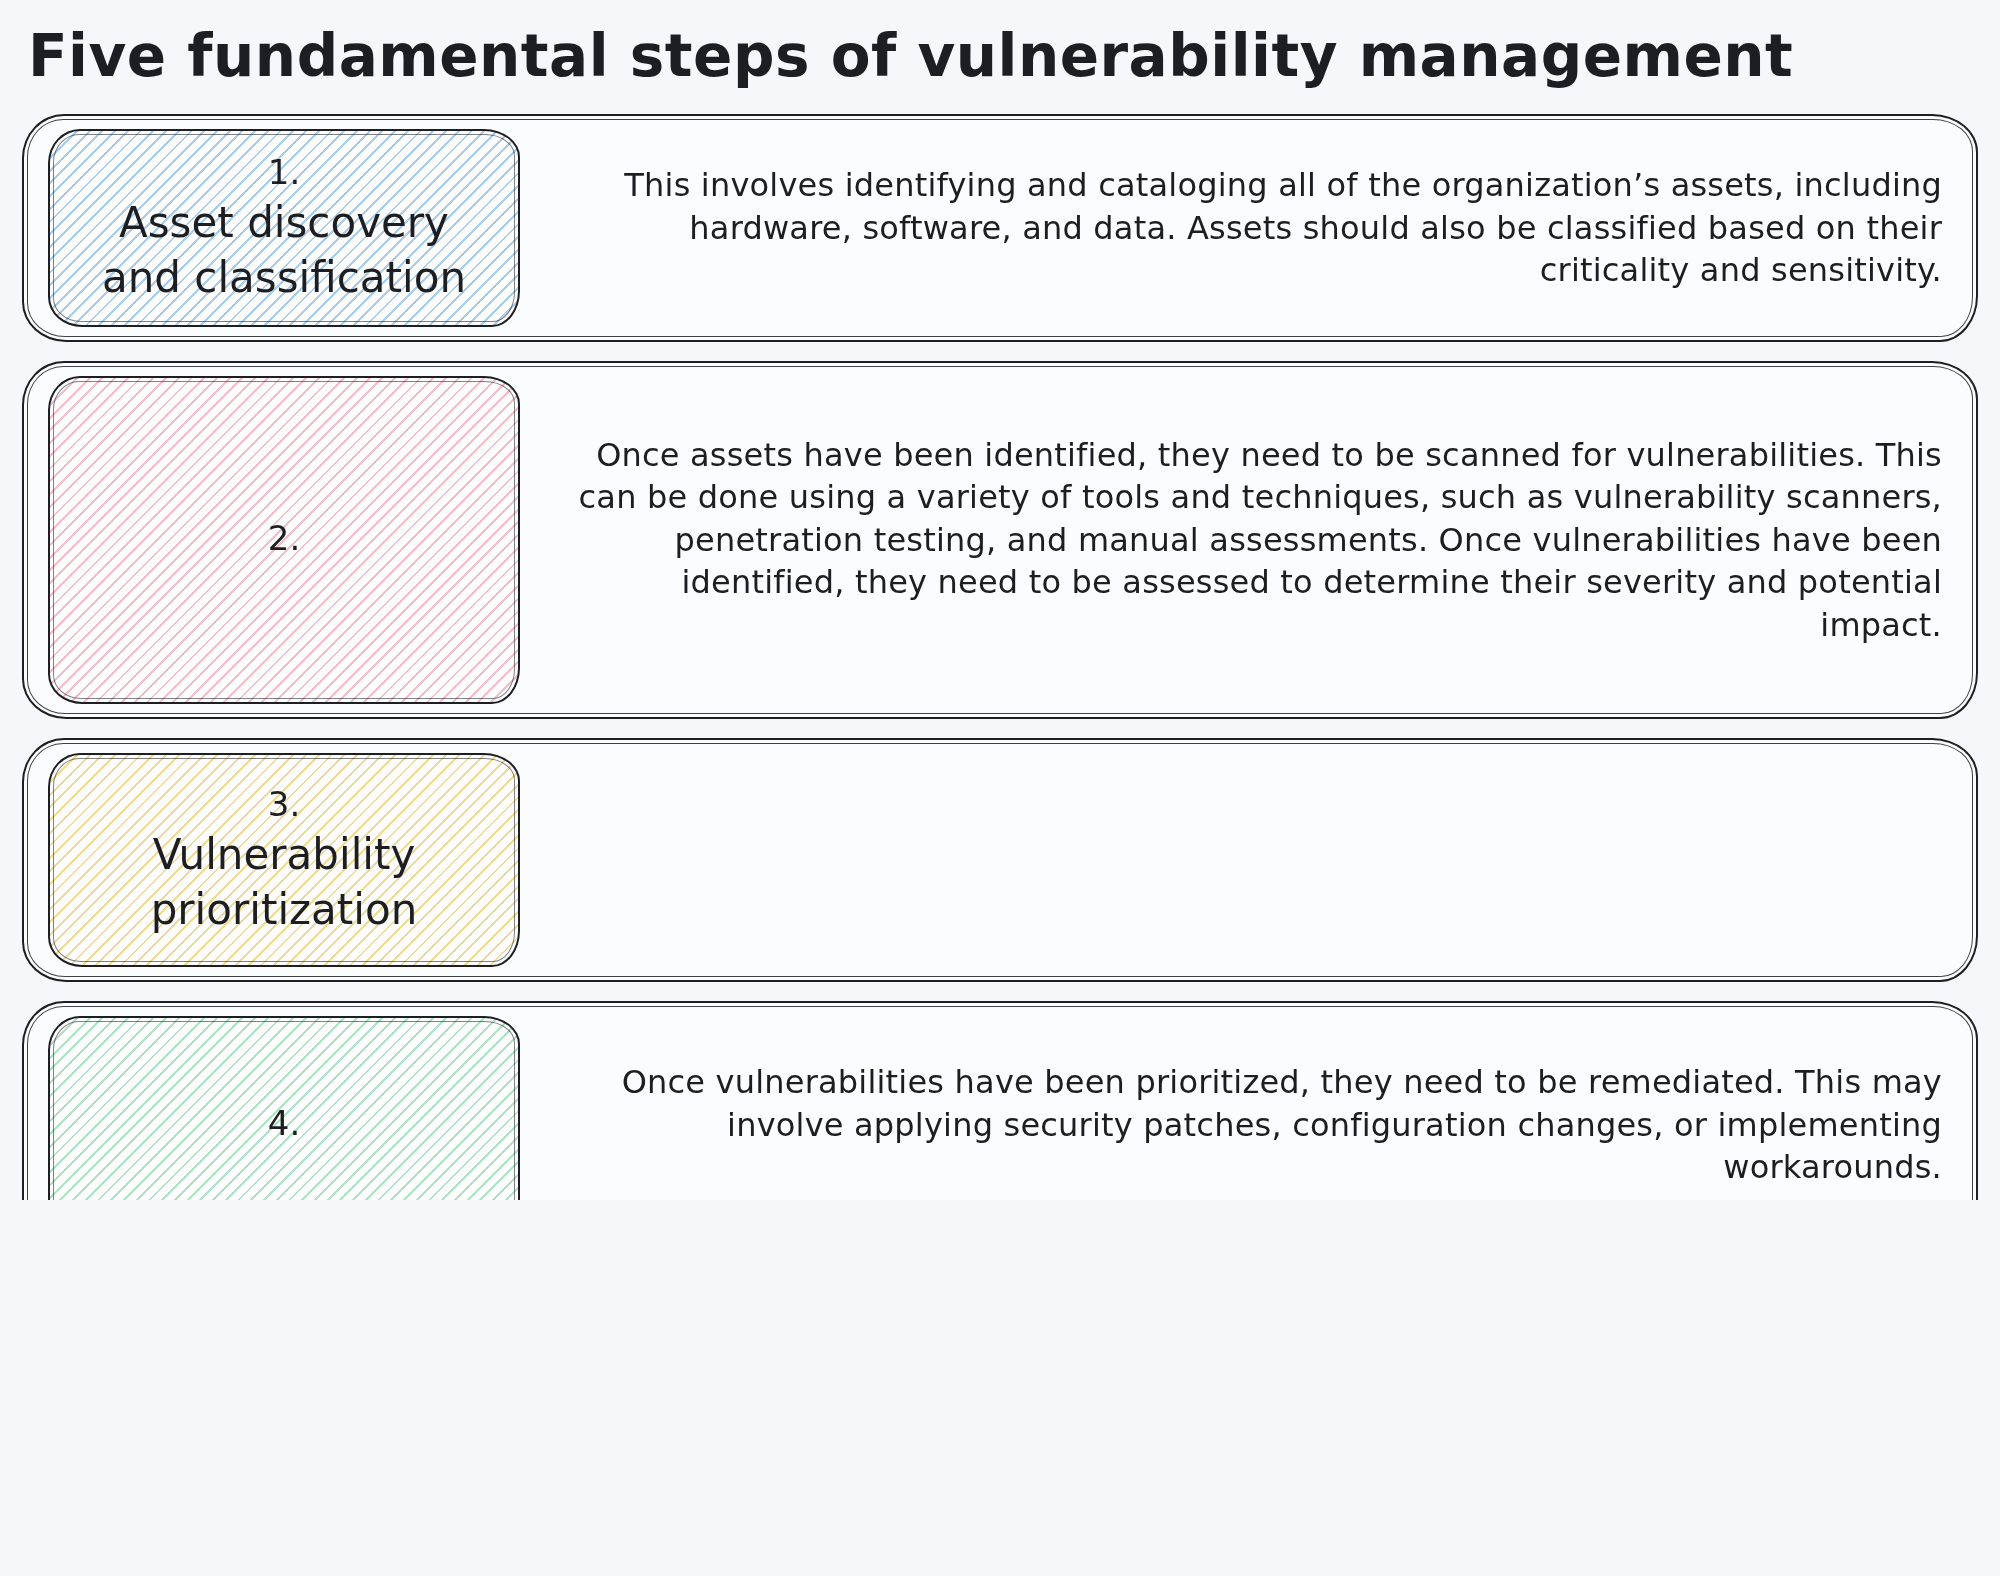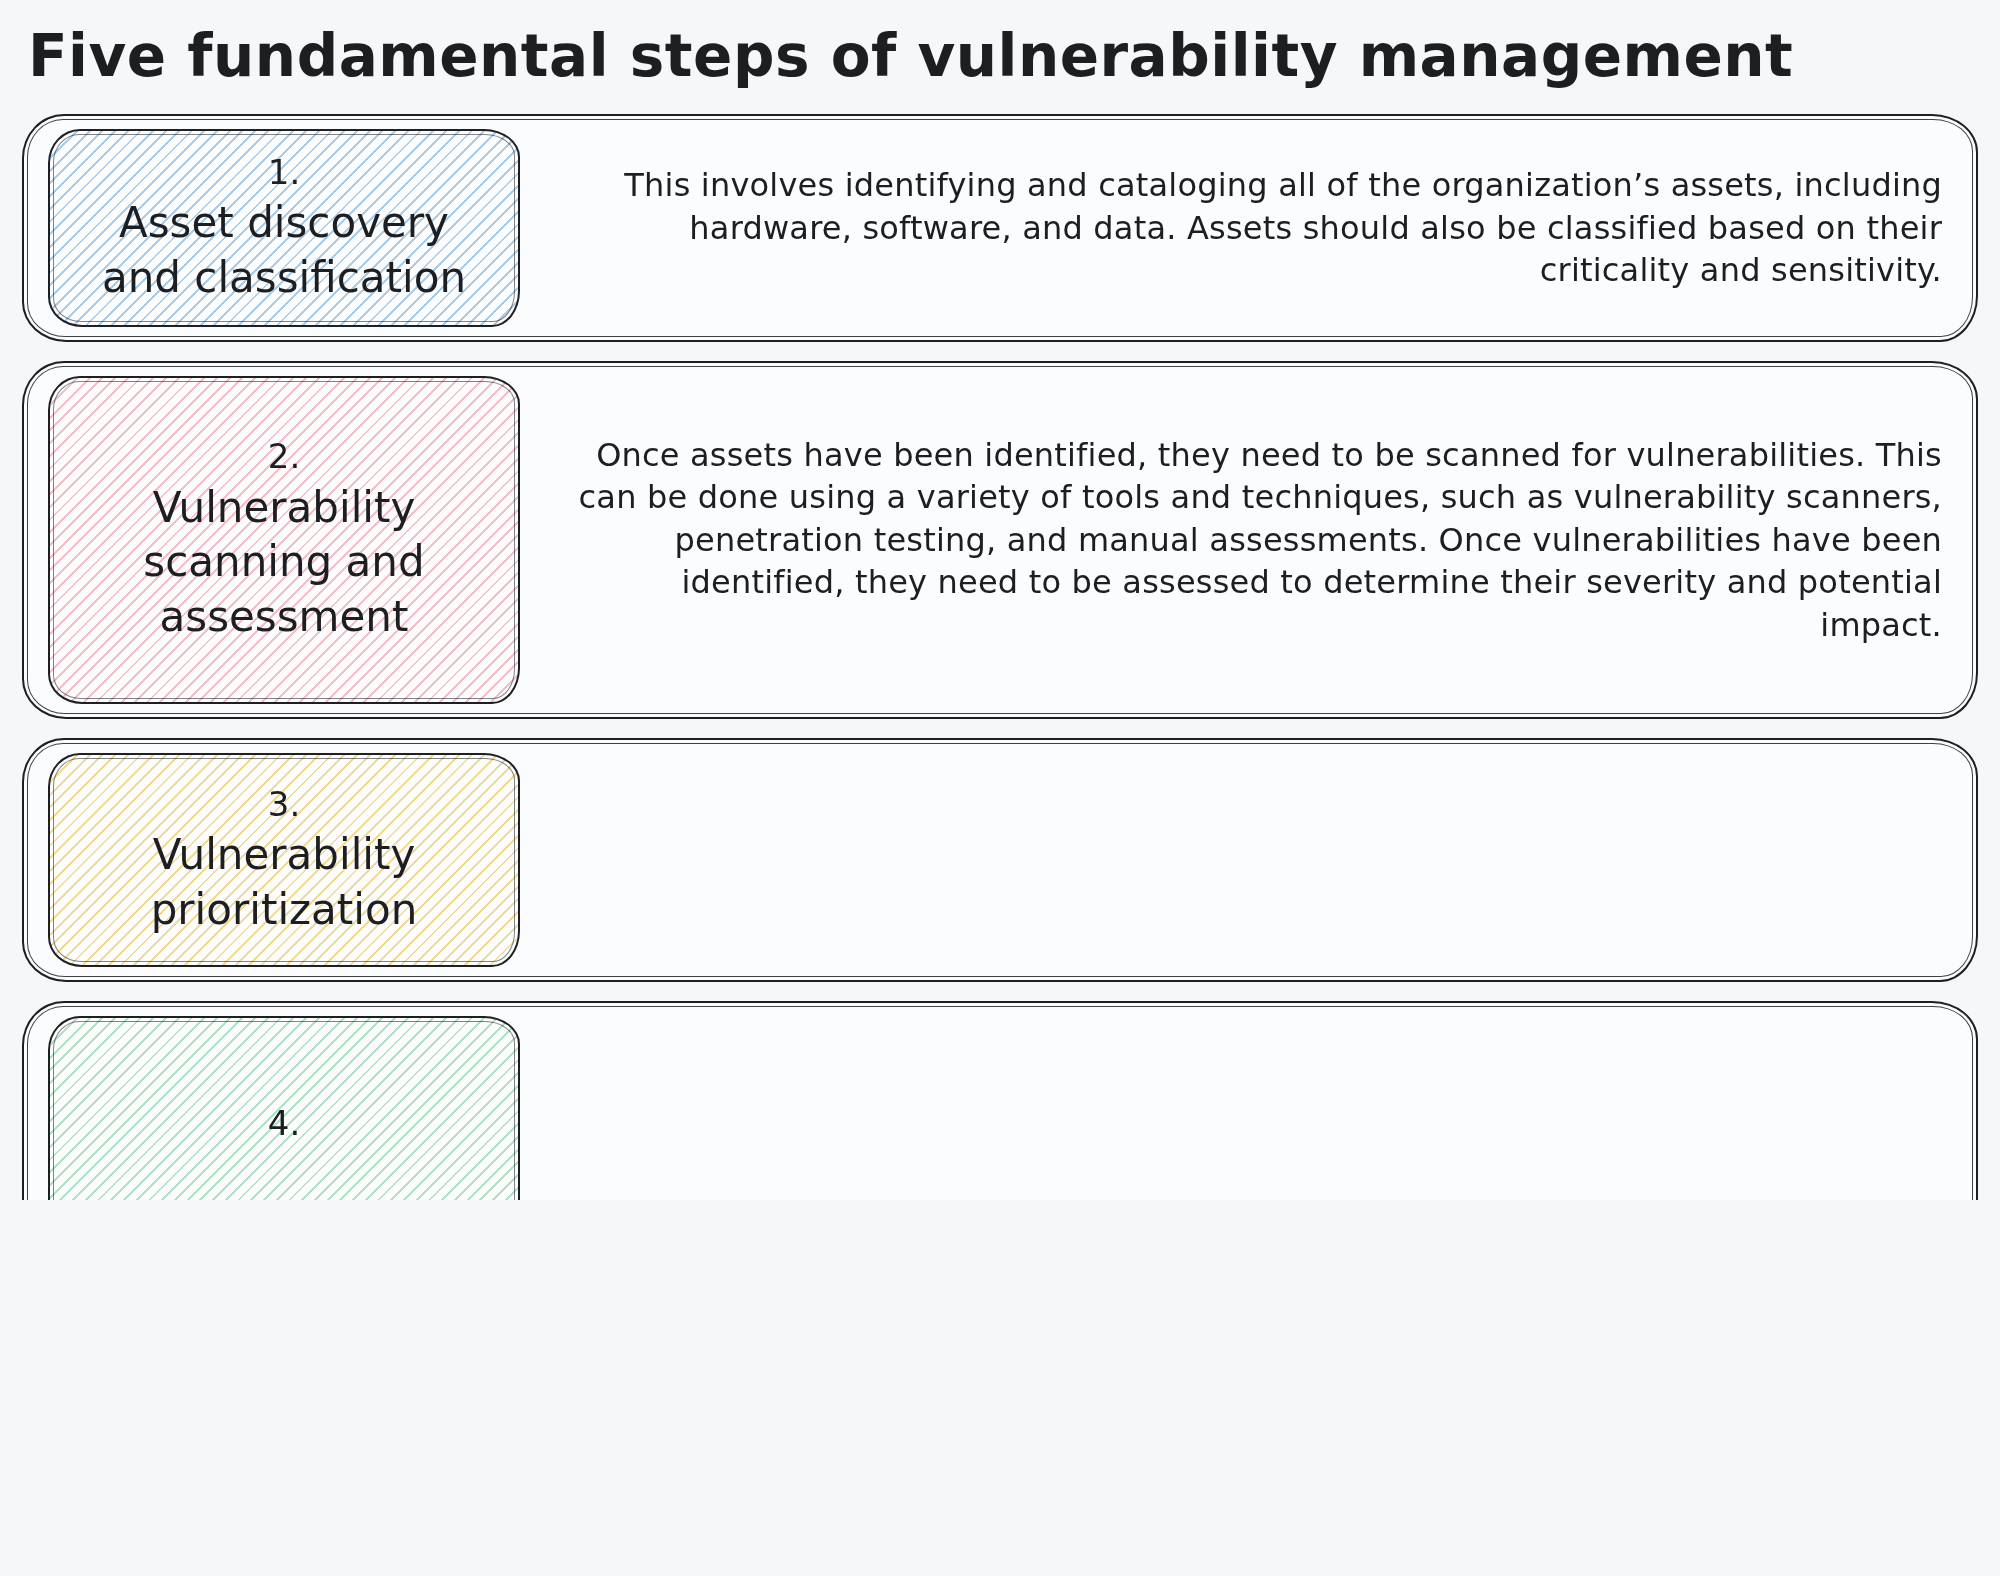--- a/index.html
+++ b/index.html
@@ -108,36 +108,36 @@
     <div class="label-box" style="--accent: #a9cdea;">
       <div class="step-number">1.</div>
       <div class="step-title">Asset discovery and classification</div>
     </div>
     <p class="desc">This involves identifying and cataloging all of the organization’s assets, including hardware, software, and data. Assets should also be classified based on their criticality and sensitivity.</p>
   </section>
 
   <section class="row row-2">
     <div class="label-box" style="--accent: #f3c0ca;">
       <div class="step-number">2.</div>
-      <div class="step-title">Vulnerability scanning and assessment</div>
     </div>
     <p class="desc">Once assets have been identified, they need to be scanned for vulnerabilities. This can be done using a variety of tools and techniques, such as vulnerability scanners, penetration testing, and manual assessments. Once vulnerabilities have been identified, they need to be assessed to determine their severity and potential impact.</p>
   </section>
 
   <section class="row row-3">
     <div class="label-box" style="--accent: #f0dc9a;">
       <div class="step-number">3.</div>
       <div class="step-title">Vulnerability prioritization</div>
     </div>
   </section>
 
   <section class="row row-4">
     <div class="label-box" style="--accent: #b2e2c5;">
       <div class="step-number">4.</div>
     </div>
+    <p class="desc">Once vulnerabilities have been prioritized, they need to be remediated. This may involve applying security patches, configuration changes, or implementing workarounds.</p>
   </section>
 
   <section class="row row-5">
     <div class="label-box" style="--accent: #c9ccd2;">
       <div class="step-number">5.</div>
     </div>
   </section>
 
 </div>
 

